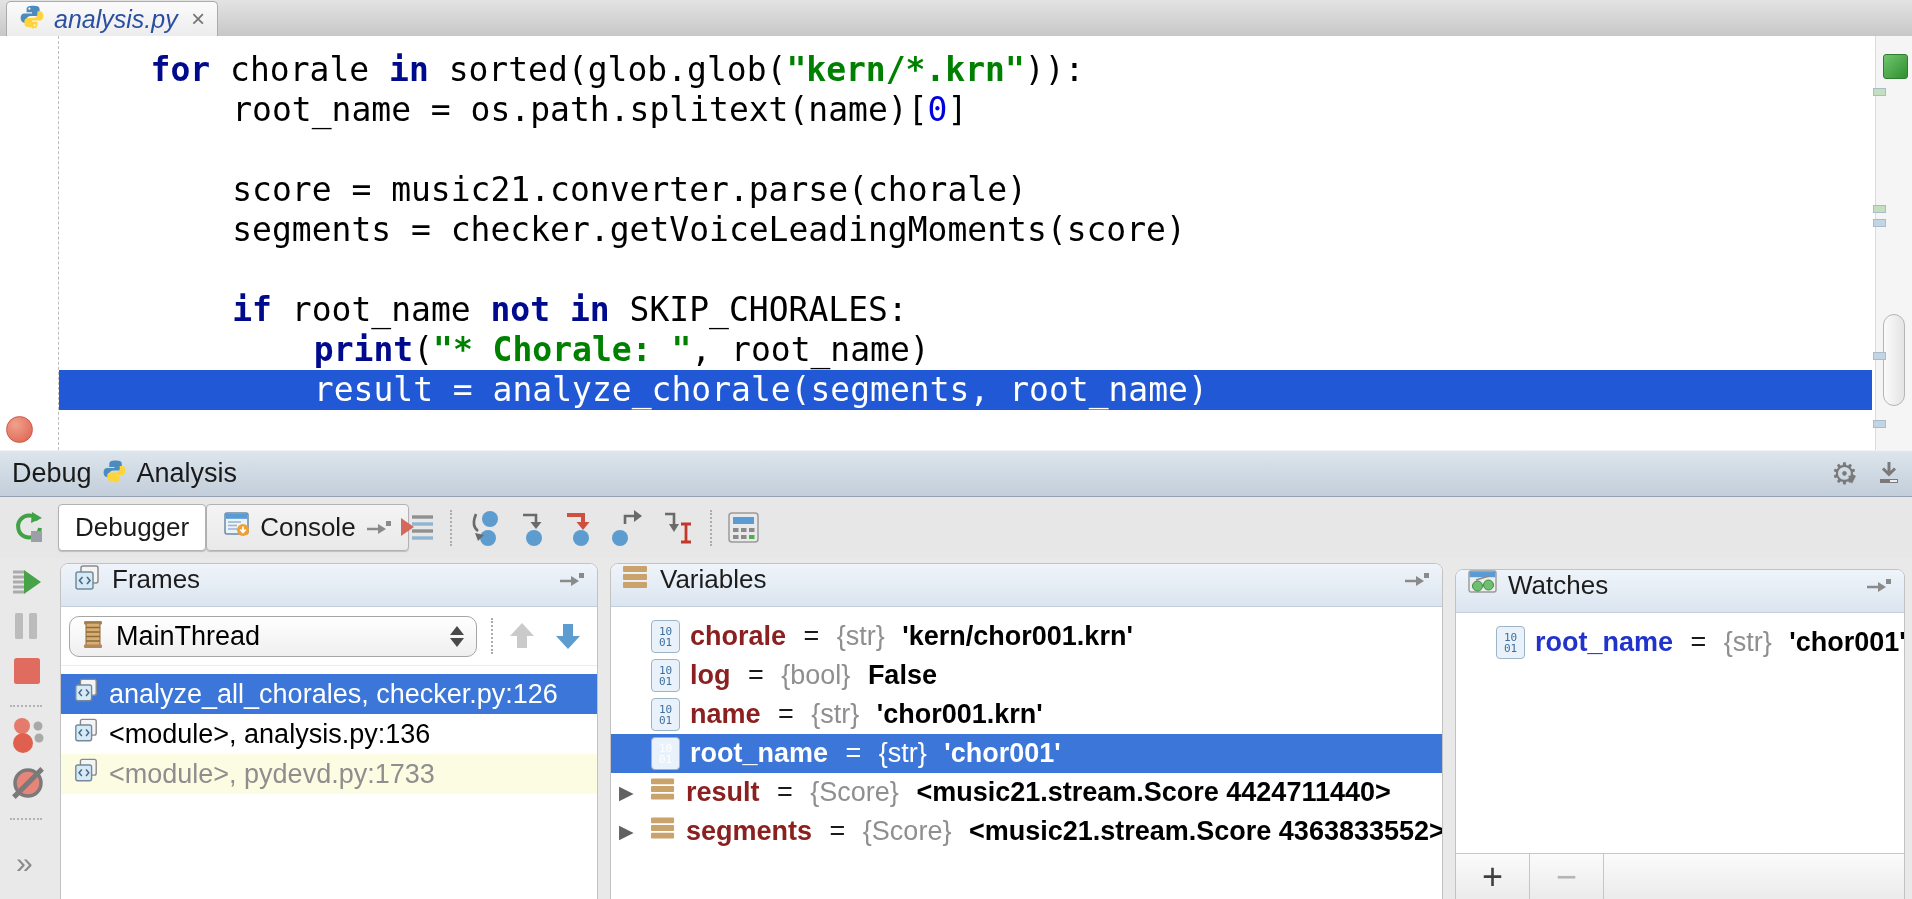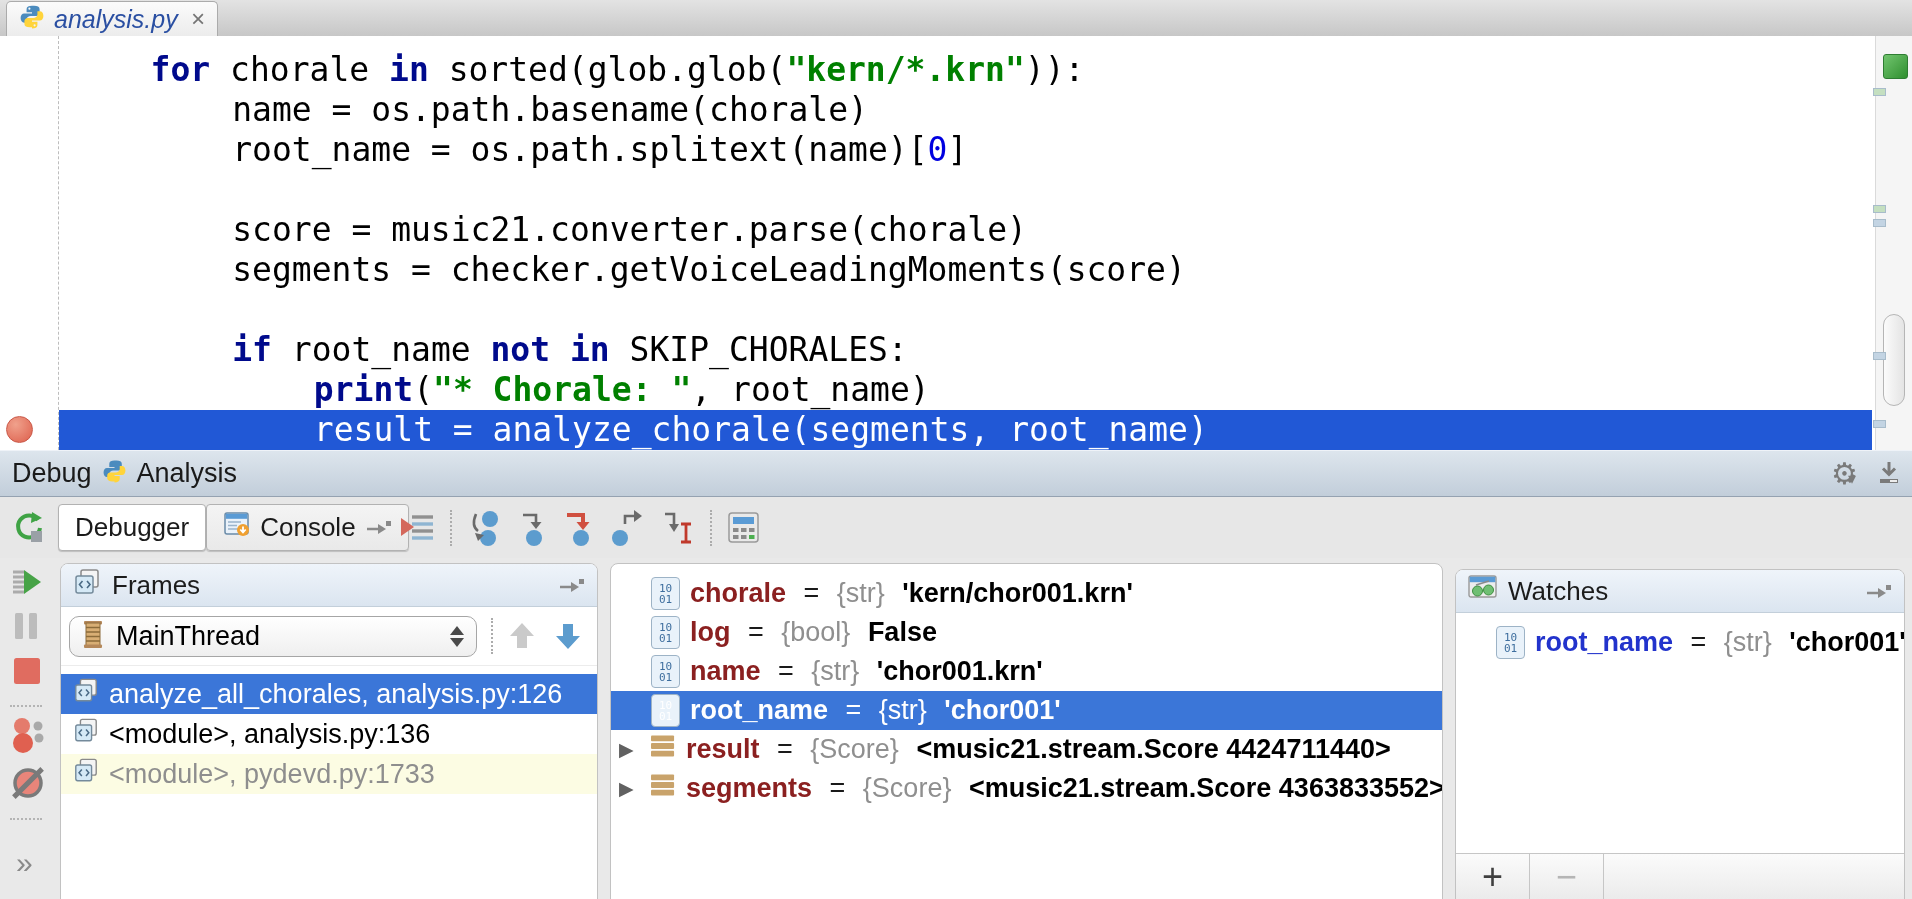--- a/index.html
+++ b/index.html
@@ -63,21 +63,21 @@
   .rail-ic{position:absolute;left:11px;}
   .hdots{position:absolute;left:10px;width:32px;border-top:2px dotted #B4B4B4;}
   #more-btn{position:absolute;left:16px;font-size:30px;color:#8A8A8A;letter-spacing:-2px;}
 
   .card{position:absolute;top:5px;bottom:-1px;background:#fff;border:1px solid #C2C2C2;
     border-radius:8px 8px 0 0;overflow:hidden;box-sizing:border-box;}
   #frames-card{left:60px;width:538px;}
   #vars-card{left:610px;width:833px;}
   #watches-card{left:1455px;width:450px;margin-top:6px;}
   .phead{height:42px;background:linear-gradient(#EFF4FA,#DBE5F0);border-bottom:1px solid #C3CFDA;
-    display:flex;align-items:center;gap:11px;padding:0 12px;font-size:26px;color:#1C1C1C;}
+    display:flex;align-items:flex-start;gap:11px;padding:0 12px;font-size:26px;color:#1C1C1C;}
   .phead .spacer{flex:1;}
 
   
   #frames-toolbar{height:58px;background:#fff;display:flex;align-items:center;padding:0 8px;border-bottom:1px solid #ECECEC;}
   #thread-combo{width:408px;height:41px;border:1px solid #A6A6A6;border-radius:10px;
     background:linear-gradient(#FFFFFF,#EFEFEF);display:flex;align-items:center;gap:12px;padding:0 12px;box-sizing:border-box;}
   #thread-combo .tlabel{font-size:27px;color:#000;flex:1;}
   .combo-arrows{display:flex;flex-direction:column;gap:3px;align-items:center;}
   .combo-arrows i{width:0;height:0;border-left:7px solid transparent;border-right:7px solid transparent;}
   .combo-arrows .up{border-bottom:9px solid #4A4A4A;}
@@ -130,21 +130,20 @@
       <span class="etab-close">×</span>
     </div>
   </div>
 
   <div id="editor">
     <div id="gutter">
         <div class="bp" style="top: 380px;"></div>
       </div>
     <div id="code-lines">
         <div class="code-line" style="padding-left: 91.6px;"><span class="seg-kw">for</span><span class="seg-p"> chorale </span><span class="seg-kw">in</span><span class="seg-p"> sorted(glob.glob(</span><span class="seg-str">"kern/*.krn"</span><span class="seg-p">)):</span></div>
-        <div class="code-line" style="padding-left: 173.2px;"><span class="seg-p">name = os.path.basename(chorale)</span></div>
         <div class="code-line" style="padding-left: 173.2px;"><span class="seg-p">root_name = os.path.splitext(name)[</span><span class="seg-num">0</span><span class="seg-p">]</span></div>
         <div class="code-line" style="padding-left: 10px;"></div>
         <div class="code-line" style="padding-left: 173.2px;"><span class="seg-p">score = music21.converter.parse(chorale)</span></div>
         <div class="code-line" style="padding-left: 173.2px;"><span class="seg-p">segments = checker.getVoiceLeadingMoments(score)</span></div>
         <div class="code-line" style="padding-left: 10px;"></div>
         <div class="code-line" style="padding-left: 173.2px;"><span class="seg-kw">if</span><span class="seg-p"> root_name </span><span class="seg-kw">not</span><span class="seg-p"> </span><span class="seg-kw">in</span><span class="seg-p"> SKIP_CHORALES:</span></div>
         <div class="code-line" style="padding-left: 254.8px;"><span class="seg-kw">print</span><span class="seg-p">(</span><span class="seg-str">"* Chorale: "</span><span class="seg-p">, root_name)</span></div>
         <div class="code-line hl" style="padding-left: 254.8px;"><span class="seg-p">result = analyze_chorale(segments, root_name)</span></div>
       </div>
     <div id="stripe">
@@ -362,21 +361,21 @@
             </svg>
         </span>
       </div>
       <div id="frames-rows">
           <div class="frow selected">
             <span><svg width="26" height="27" viewBox="0 0 28 28">
                 <rect x="8" y="2" width="17" height="17" rx="2" fill="#F4F4F4" stroke="#8A8A8A" stroke-width="1.5"></rect>
                 <rect x="3" y="8" width="17" height="17" rx="2" fill="#D5E9F6" stroke="#748A9B" stroke-width="1.5"></rect>
                 <path d="M9.5 13l-3 3.5 3 3.5M14 13l3 3.5-3 3.5" fill="none" stroke="#4A6A85" stroke-width="1.6"></path>
               </svg></span>
-            <span class="flabel">analyze_all_chorales, analysis.py:126</span>
+            <span class="flabel">analyze_all_chorales, checker.py:126</span>
           </div>
           <div class="frow normal">
             <span><svg width="26" height="27" viewBox="0 0 28 28">
                 <rect x="8" y="2" width="17" height="17" rx="2" fill="#F4F4F4" stroke="#8A8A8A" stroke-width="1.5"></rect>
                 <rect x="3" y="8" width="17" height="17" rx="2" fill="#D5E9F6" stroke="#748A9B" stroke-width="1.5"></rect>
                 <path d="M9.5 13l-3 3.5 3 3.5M14 13l3 3.5-3 3.5" fill="none" stroke="#4A6A85" stroke-width="1.6"></path>
               </svg></span>
             <span class="flabel">&lt;module&gt;, analysis.py:136</span>
           </div>
           <div class="frow library">
@@ -384,20 +383,38 @@
                 <rect x="8" y="2" width="17" height="17" rx="2" fill="#F4F4F4" stroke="#8A8A8A" stroke-width="1.5"></rect>
                 <rect x="3" y="8" width="17" height="17" rx="2" fill="#D5E9F6" stroke="#748A9B" stroke-width="1.5"></rect>
                 <path d="M9.5 13l-3 3.5 3 3.5M14 13l3 3.5-3 3.5" fill="none" stroke="#4A6A85" stroke-width="1.6"></path>
               </svg></span>
             <span class="flabel">&lt;module&gt;, pydevd.py:1733</span>
           </div>
         </div>
     </div>
 
     <div class="card" id="vars-card">
+      <div class="phead">
+        <span>
+          <svg width="26" height="26" viewBox="0 0 26 26">
+            <rect y="2" width="24" height="6" rx="1" fill="#C9A36B"></rect>
+            <rect y="10" width="24" height="6" rx="1" fill="#C9A36B"></rect>
+            <rect y="18" width="24" height="6" rx="1" fill="#C9A36B"></rect>
+          </svg>
+        </span>
+        <span>Variables</span>
+        <span class="spacer"></span>
+        <span>
+          <svg width="27" height="17" viewBox="0 0 27 17">
+              <path d="M2 10h13" stroke="#8A8A8A" stroke-width="2.5"></path>
+              <path d="M13 5l8 5-8 5z" fill="#8A8A8A"></path>
+              <rect x="21" y="2" width="5" height="5" fill="#8A8A8A"></rect>
+            </svg>
+        </span>
+      </div>
       <div class="vrows" id="vars-rows">
           <div class="vrow">
             <span class="vicon-prim">
               <i>10</i>
               <i>01</i>
             </span>
             <span class="vname" style="white-space: pre;">chorale</span>
             <span class="veq" style="white-space: pre;"> = </span>
             <span class="vtype" style="white-space: pre;">{str}</span>
             <span class="vval" style="white-space: pre;"> 'kern/chor001.krn'</span>

